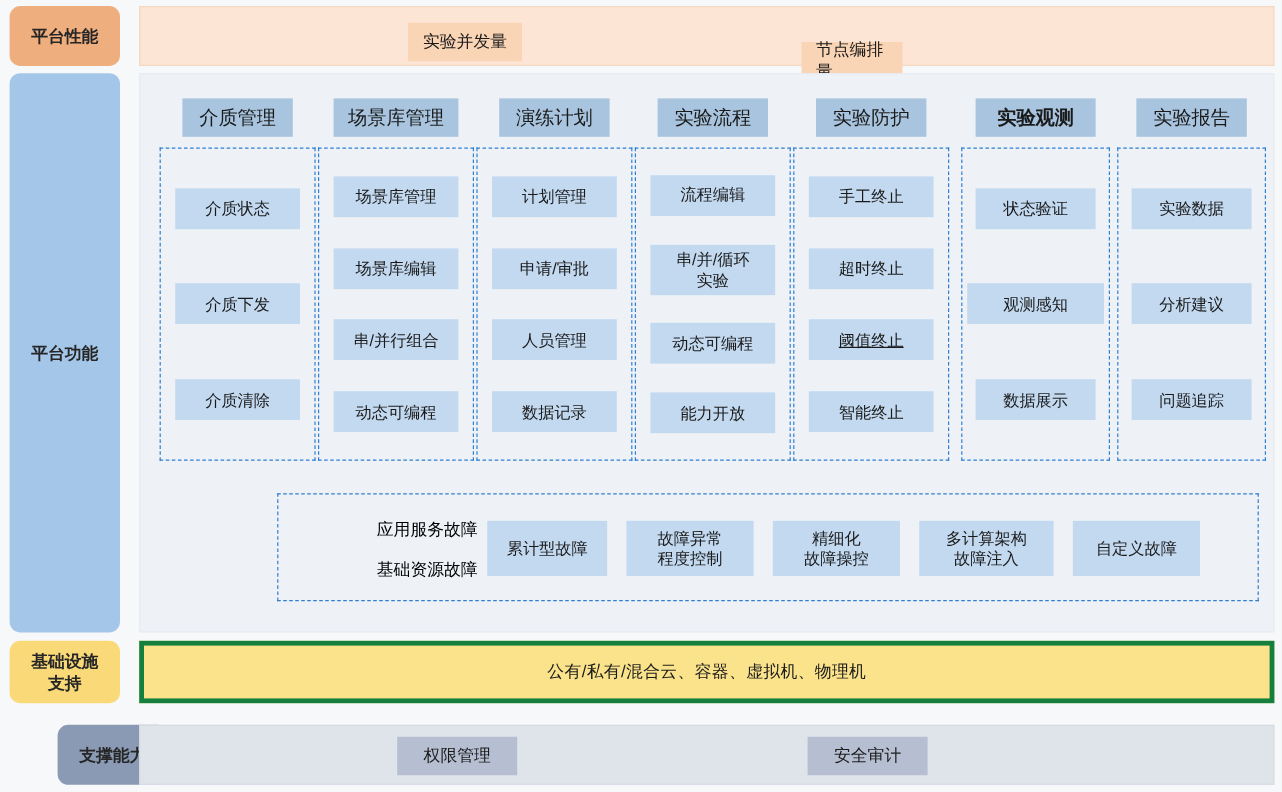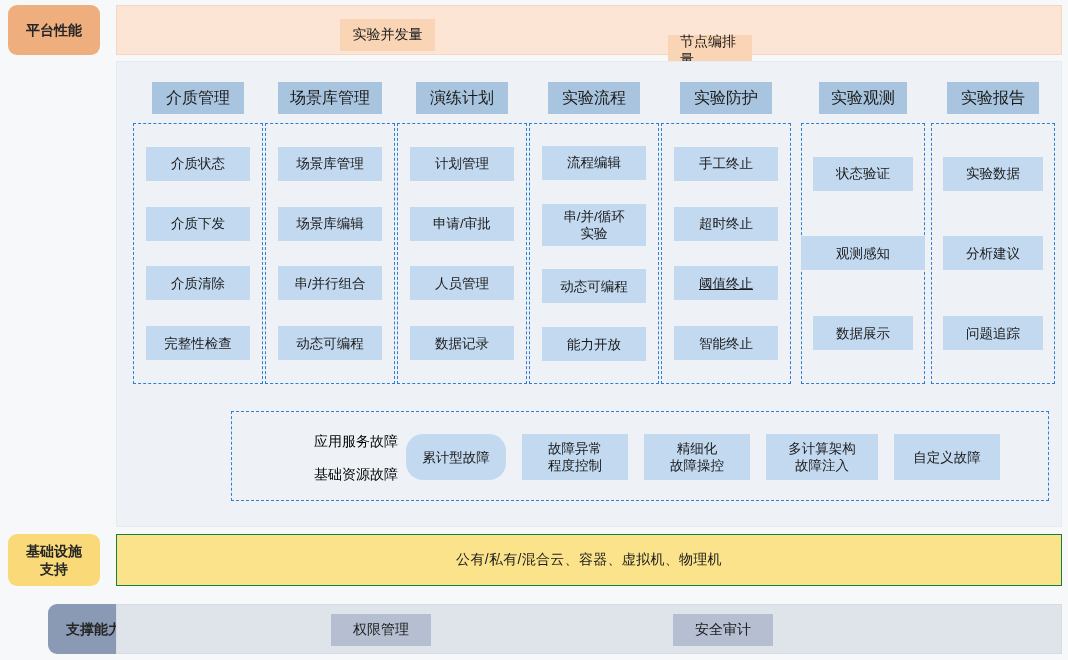--- a/index.html
+++ b/index.html
@@ -55,21 +55,21 @@
     border: 1px solid #f3d7c2;
   }
   .panel-func {
     top: 61px; height: 466px;
     background: #eef2f7;
     border: 1px solid #e6ebf2;
   }
   .panel-infra {
     top: 534px; height: 52px;
     background: #fbe38c;
-    border: 1px solid #15803d;
+    border: 4px solid #15803d;
     display: flex; align-items: center; justify-content: center;
   }
   .panel-support {
     top: 604px; height: 50px;
     background: #dfe3ea;
     border: 1px solid #d6dbe4;
   }
 
   
   .perf-chip {
@@ -204,20 +204,23 @@
 </style>
 </head>
 <body>
 
 <div id="canvas">
 
   <div class="rail rail-perf">
     <span>平台性能</span>
   </div>
 
+  <div class="rail rail-func">
+    <span>平台功能</span>
+  </div>
 
   <div class="rail rail-infra">
     <span>
       <span>基础设施</span><br>
       <span>支持</span>
     </span>
   </div>
 
   <div class="rail rail-support">
     <span>支撑能力</span>
@@ -239,23 +242,20 @@
       <div class="col-body">
         <div class="cell one" style="width:104px;">
           <span>介质状态</span>
         </div>
         <div class="cell one" style="width:104px;">
           <span>介质下发</span>
         </div>
         <div class="cell one" style="width:104px;">
           <span>介质清除</span>
         </div>
-        <div class="cell one" style="width:104px;">
-          <span>完整性检查</span>
-        </div>
       </div>
     </div>
 
     <div class="col" style="left:148px; width:130px;">
       <div class="col-head" style="width:104px;">场景库管理</div>
       <div class="col-body">
         <div class="cell one" style="width:104px;">
           <span>场景库管理</span>
         </div>
         <div class="cell one" style="width:104px;">
@@ -319,26 +319,26 @@
         <div class="cell one" style="width:104px;text-decoration:underline;">
           <span>阈值终止</span>
         </div>
         <div class="cell one" style="width:104px;">
           <span>智能终止</span>
         </div>
       </div>
     </div>
 
     <div class="col" style="left:684px; width:124px;">
-      <div class="col-head" style="width:88px;">实验观测</div>
+      <div class="col-head" style="width:100px;font-weight:bold;">实验观测</div>
       <div class="col-body">
         <div class="cell one" style="width:100px;">
           <span>状态验证</span>
         </div>
-        <div class="cell one" style="width:124px;">
+        <div class="cell one" style="width:114px;">
           <span>观测感知</span>
         </div>
         <div class="cell one" style="width:100px;">
           <span>数据展示</span>
         </div>
       </div>
     </div>
 
     <div class="col" style="left:814px; width:124px;">
       <div class="col-head" style="width:92px;">实验报告</div>
@@ -356,21 +356,21 @@
     </div>
 
     <div class="fault-row">
       <div class="fault-body">
 
         <div class="fault-plain">
           <span>应用服务故障</span>
           <span>基础资源故障</span>
         </div>
 
-        <div class="fault-cell" style="left:174px; width:100px;border-radius:17px;">
+        <div class="fault-cell" style="left:174px; width:100px;">
           <span>累计型故障</span>
         </div>
 
         <div class="fault-cell" style="left:290px; width:106px; flex-direction:column;">
           <span>故障异常</span>
           <span>程度控制</span>
         </div>
 
         <div class="fault-cell" style="left:412px; width:106px; flex-direction:column;">
           <span>精细化</span>

